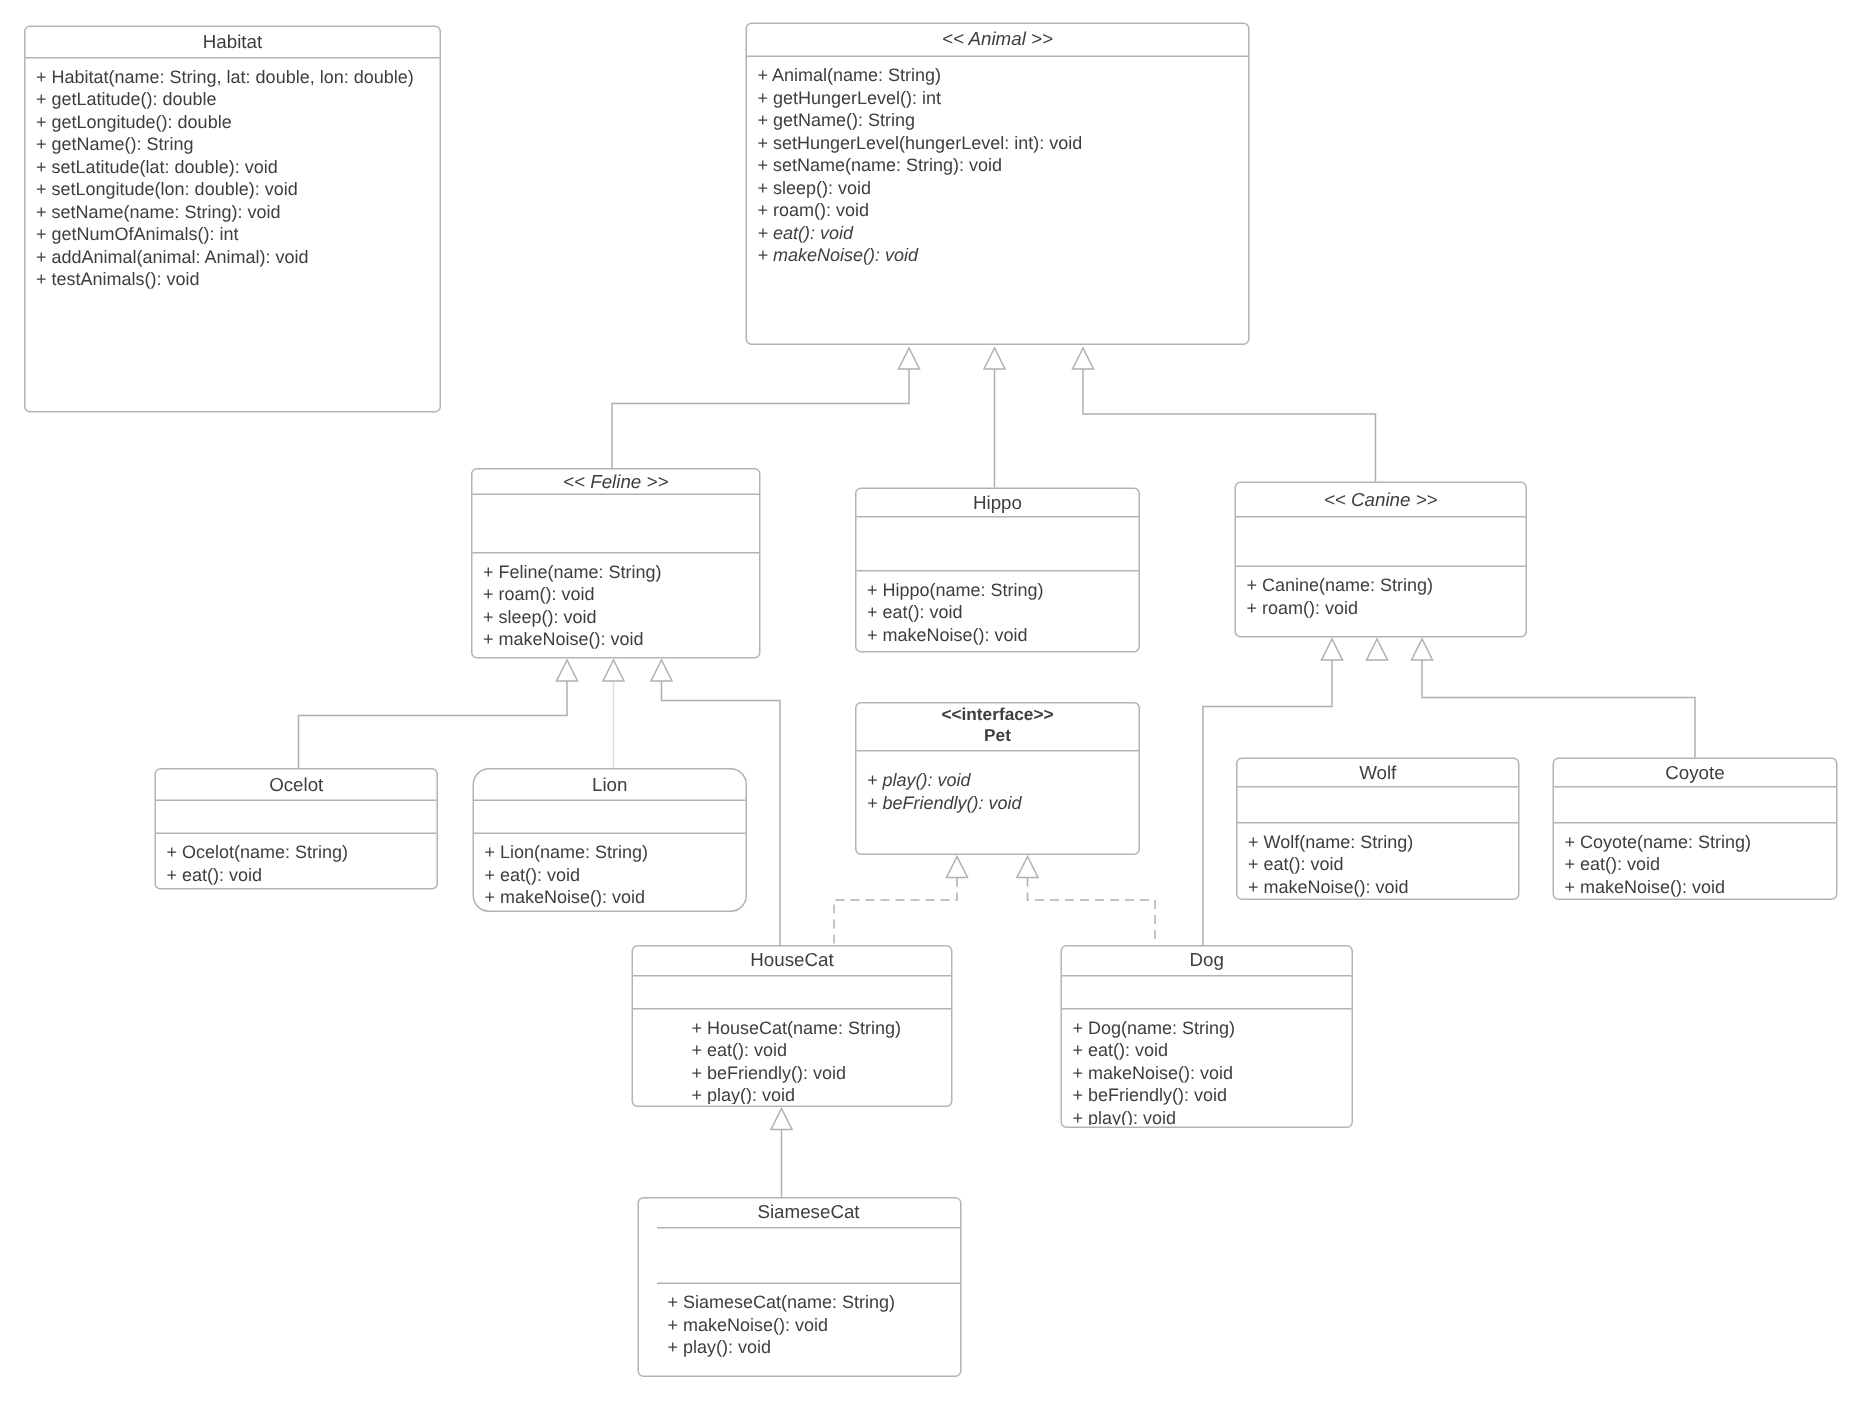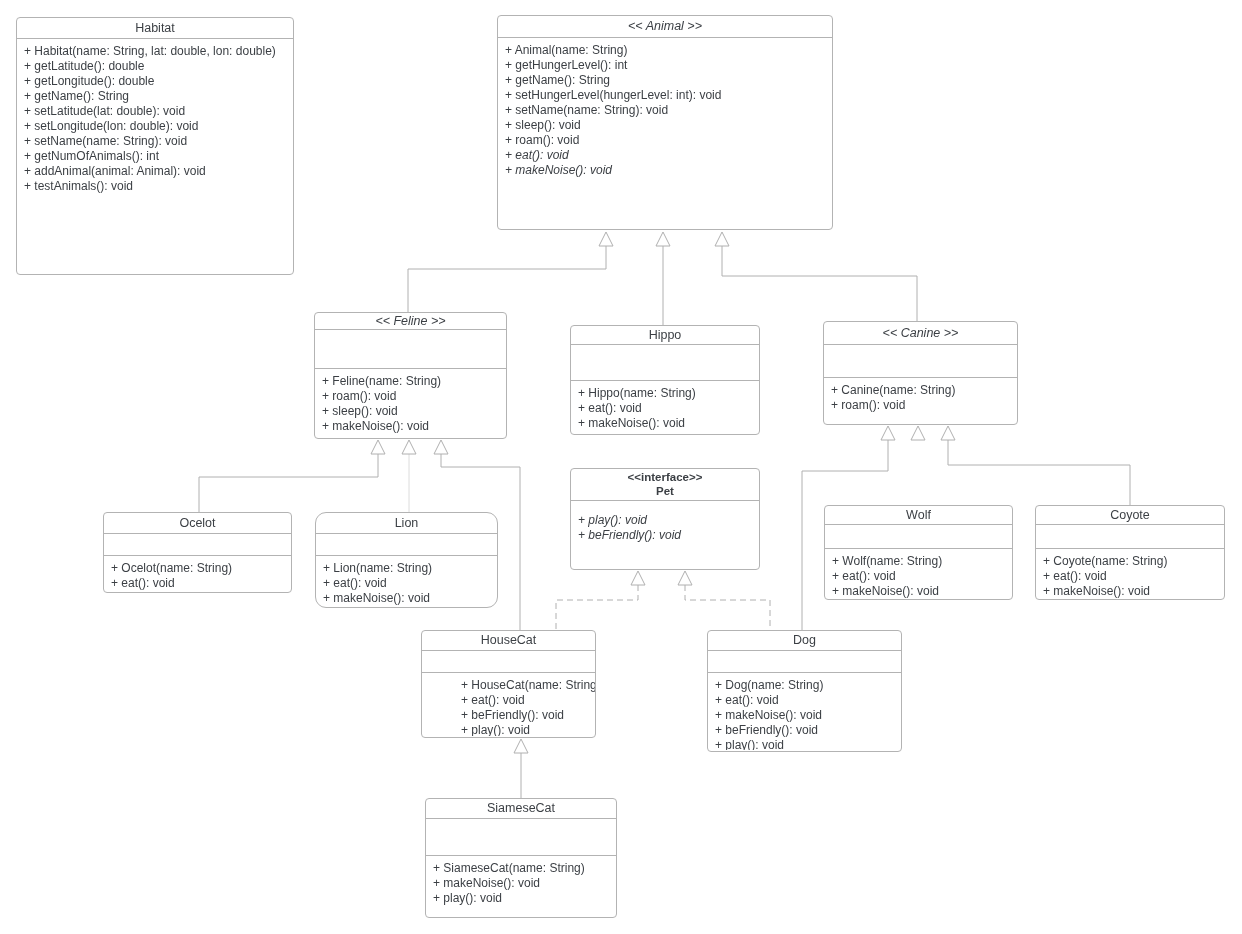--- a/index.html
+++ b/index.html
@@ -223,21 +223,21 @@
         <div class="uml-title" style="height: 19px;">
           <div>Coyote</div>
         </div>
         <div class="uml-attrs" style="height: 24px;"></div>
         <div class="uml-methods" style="height: 49px;">
           <div class="line">+ Coyote(name: String)</div>
           <div class="line">+ eat(): void</div>
           <div class="line">+ makeNoise(): void</div>
         </div>
       </div>
-      <div class="uml-class" style="left: 421px; top: 630px; width: 175px; height: 108px;">
+      <div class="uml-class" style="left: 421px; top: 630px; width: 214px; height: 108px;">
         <div class="uml-title" style="height: 20px;">
           <div>HouseCat</div>
         </div>
         <div class="uml-attrs" style="height: 22px;"></div>
         <div class="uml-methods" style="height: 63px; margin-left: 32px;">
           <div class="line">+ HouseCat(name: String)</div>
           <div class="line">+ eat(): void</div>
           <div class="line">+ beFriendly(): void</div>
           <div class="line">+ play(): void</div>
         </div>
@@ -248,21 +248,21 @@
         </div>
         <div class="uml-attrs" style="height: 22px;"></div>
         <div class="uml-methods" style="height: 77px;">
           <div class="line">+ Dog(name: String)</div>
           <div class="line">+ eat(): void</div>
           <div class="line">+ makeNoise(): void</div>
           <div class="line">+ beFriendly(): void</div>
           <div class="line">+ play(): void</div>
         </div>
       </div>
-      <div class="uml-class" style="left: 425px; top: 798px; width: 192px; height: 120px;">
+      <div class="uml-class" style="left: 425px; top: 798px; width: 216px; height: 120px; padding-left: 12px;">
         <div class="uml-title" style="height: 20px;">
           <div>SiameseCat</div>
         </div>
         <div class="uml-attrs" style="height: 37px;"></div>
         <div class="uml-methods" style="height: 60px;">
           <div class="line">+ SiameseCat(name: String)</div>
           <div class="line">+ makeNoise(): void</div>
           <div class="line">+ play(): void</div>
         </div>
       </div>

